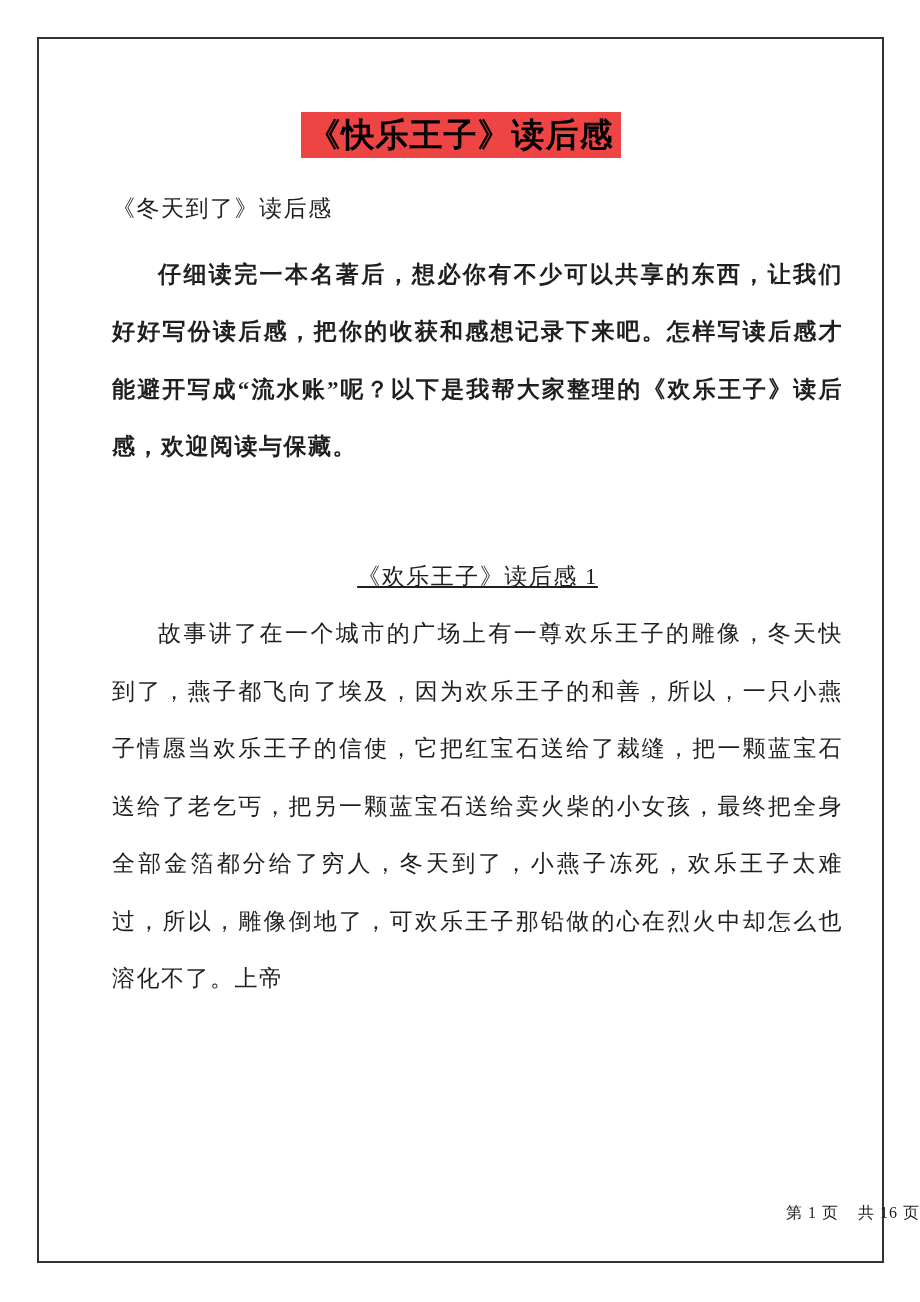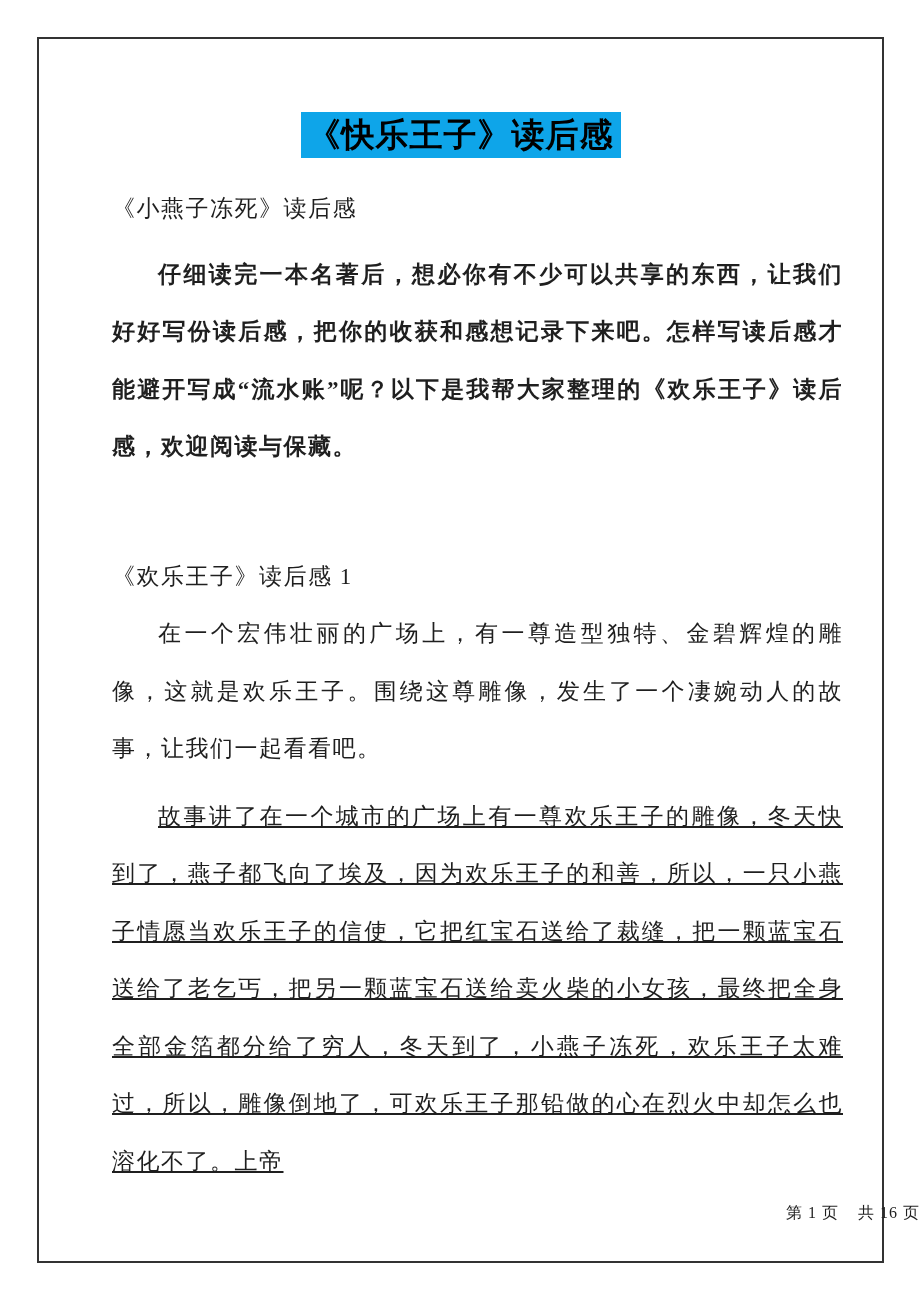--- a/index.html
+++ b/index.html
@@ -31,40 +31,40 @@
     top: 39px;
     width: 843px;
     padding-top: 73px;
   }
   .title-row {
     width: 100%;
     text-align: center;
   }
   .doc-title {
     display: inline-block;
-    background: #0ea5e9;
+    background: #ef4444;
     color: #000000;
     font-weight: 700;
     font-size: 33px;
     line-height: 46px;
     letter-spacing: 1px;
     padding: 0 7px;
   }
   .text-block {
     margin-left: 73px;
     width: 731px;
     font-size: 23px;
     line-height: 57.5px;
     letter-spacing: 1.5px;
     text-align: justify;
     color: #1f1f1f;
   }
   .intro-label { margin-top: 22px; text-align: left; }
   .intro-paragraph { margin-top: 8px; text-indent: 2em; font-weight: bold; }
-  .section-heading { margin-top: 72px; text-align: left; }
+  .section-heading { margin-top: 72px; text-align: center; text-decoration: underline; }
   .body-paragraph { text-indent: 2em; }
   .body-paragraph + .body-paragraph { margin-top: 10px; text-decoration: underline; }
   .page-footer {
     position: absolute;
     left: 0;
     top: 1202px;
     width: 920px;
     text-align: right;
     font-size: 16px;
     line-height: 22px;
@@ -77,27 +77,26 @@
 <body>
 
 <div class="page">
   <div class="border-frame"></div>
 
   <div class="content">
     <div class="title-row">
       <span class="doc-title">《快乐王子》读后感</span>
     </div>
 
-    <div class="text-block intro-label">《小燕子冻死》读后感</div>
+    <div class="text-block intro-label">《冬天到了》读后感</div>
 
     <div class="text-block intro-paragraph">仔细读完一本名著后，想必你有不少可以共享的东西，让我们好好写份读后感，把你的收获和感想记录下来吧。怎样写读后感才能避开写成“流水账”呢？以下是我帮大家整理的《欢乐王子》读后感，欢迎阅读与保藏。</div>
 
     <div class="text-block section-heading">《欢乐王子》读后感 1</div>
 
-    <div class="text-block body-paragraph">在一个宏伟壮丽的广场上，有一尊造型独特、金碧辉煌的雕像，这就是欢乐王子。围绕这尊雕像，发生了一个凄婉动人的故事，让我们一起看看吧。</div>
 
     <div class="text-block body-paragraph">故事讲了在一个城市的广场上有一尊欢乐王子的雕像，冬天快到了，燕子都飞向了埃及，因为欢乐王子的和善，所以，一只小燕子情愿当欢乐王子的信使，它把红宝石送给了裁缝，把一颗蓝宝石送给了老乞丐，把另一颗蓝宝石送给卖火柴的小女孩，最终把全身全部金箔都分给了穷人，冬天到了，小燕子冻死，欢乐王子太难过，所以，雕像倒地了，可欢乐王子那铅做的心在烈火中却怎么也溶化不了。上帝</div>
   </div>
 
   <div class="page-footer">
     <span class="footer-page">第 1 页</span>
     <span class="footer-total">共 16 页</span>
   </div>
 </div>
 

